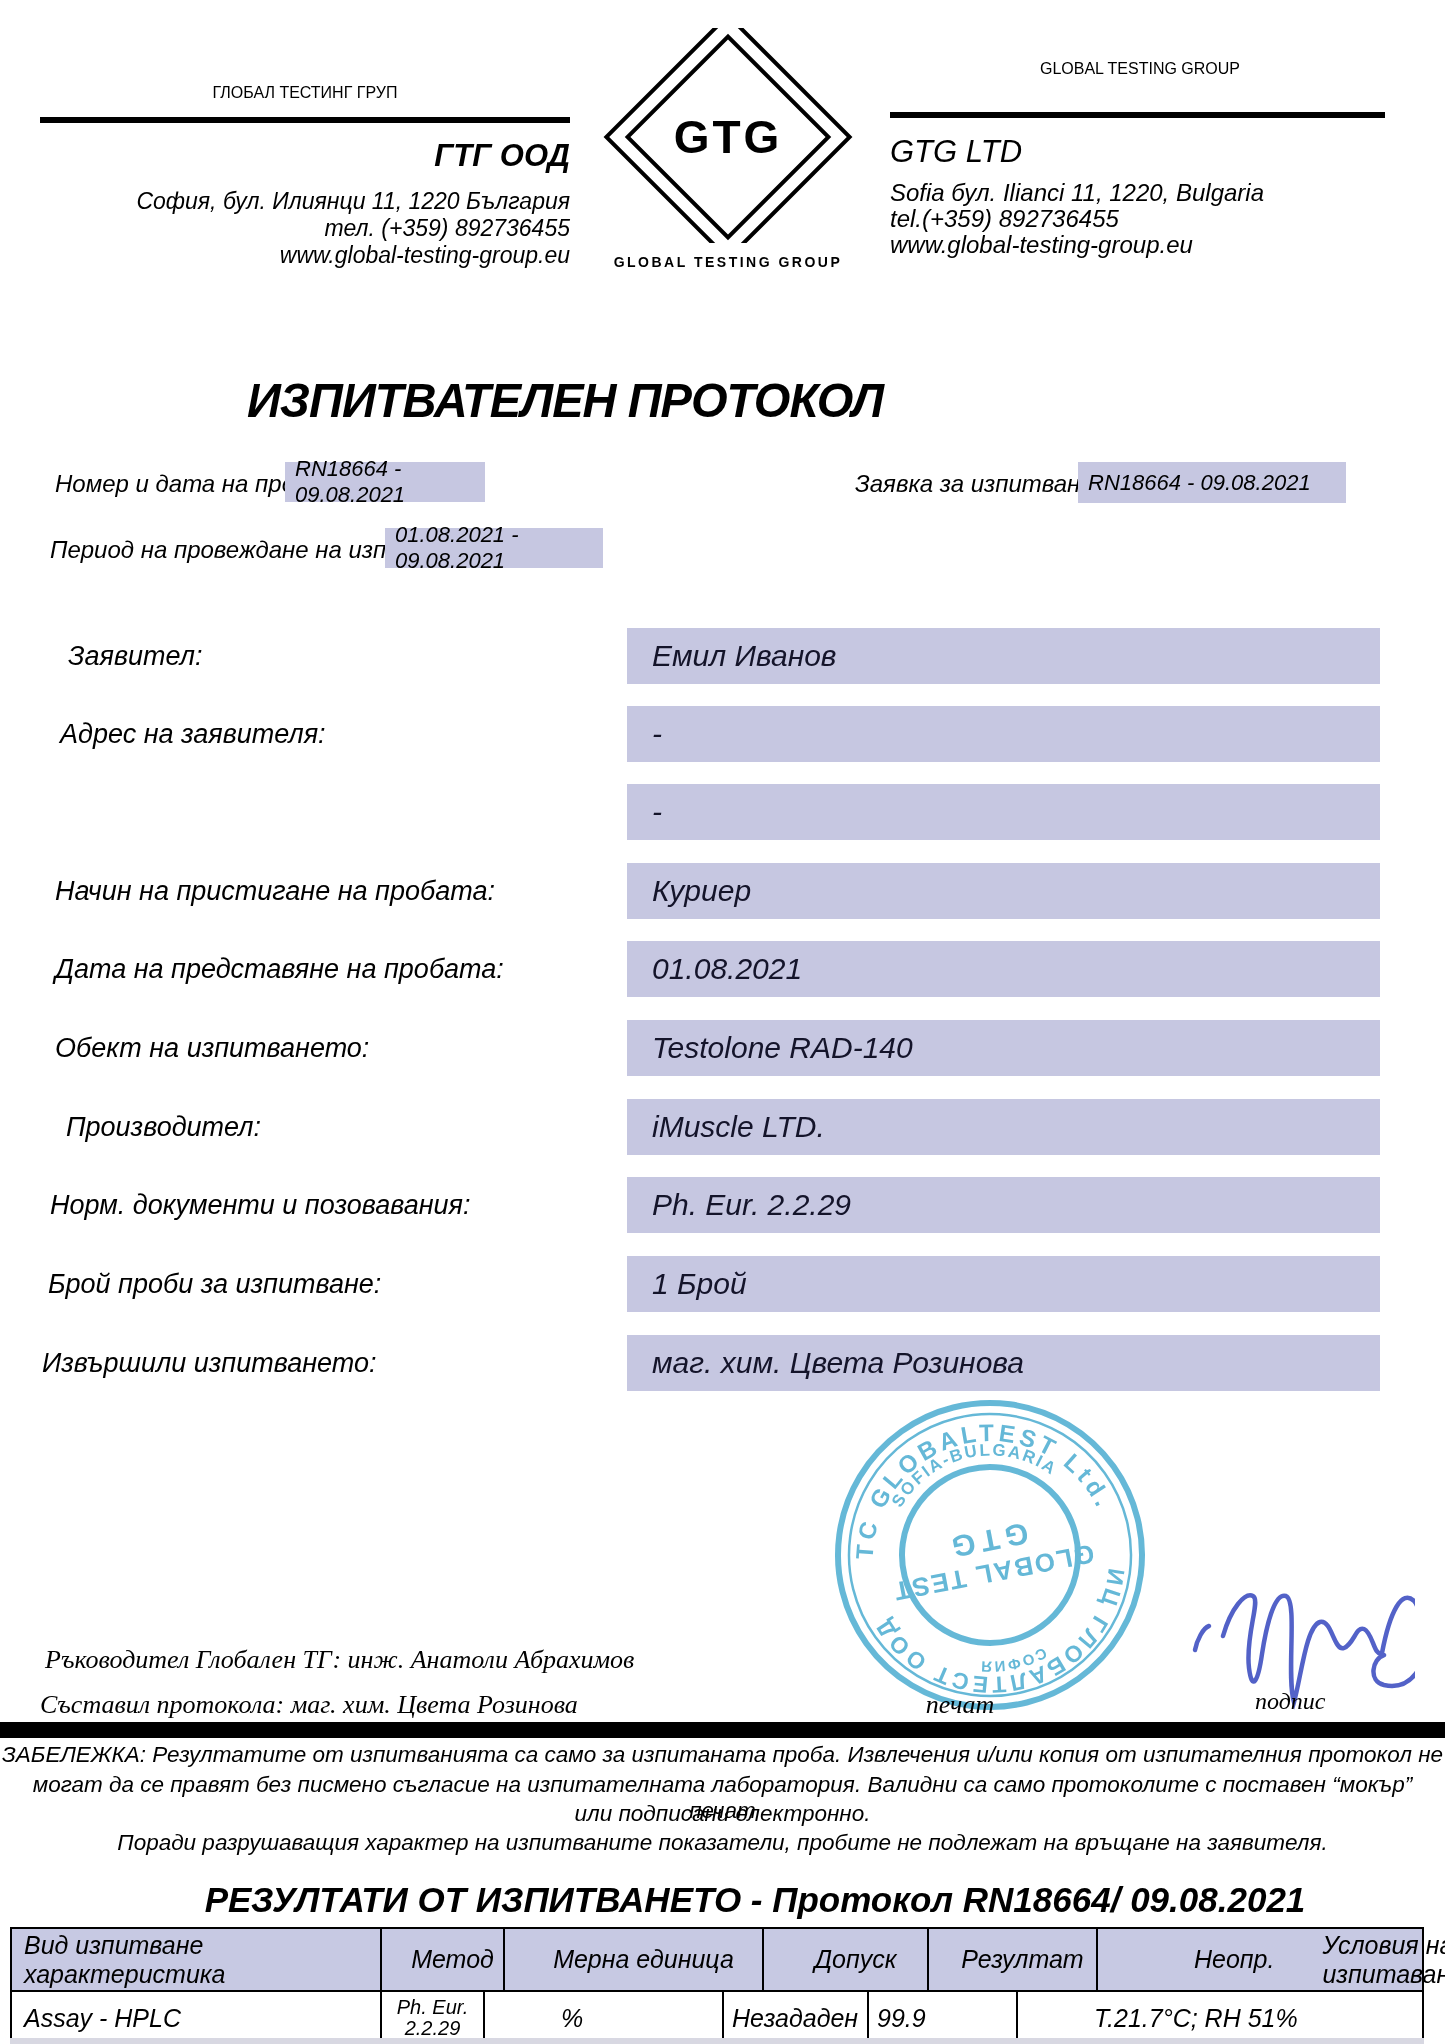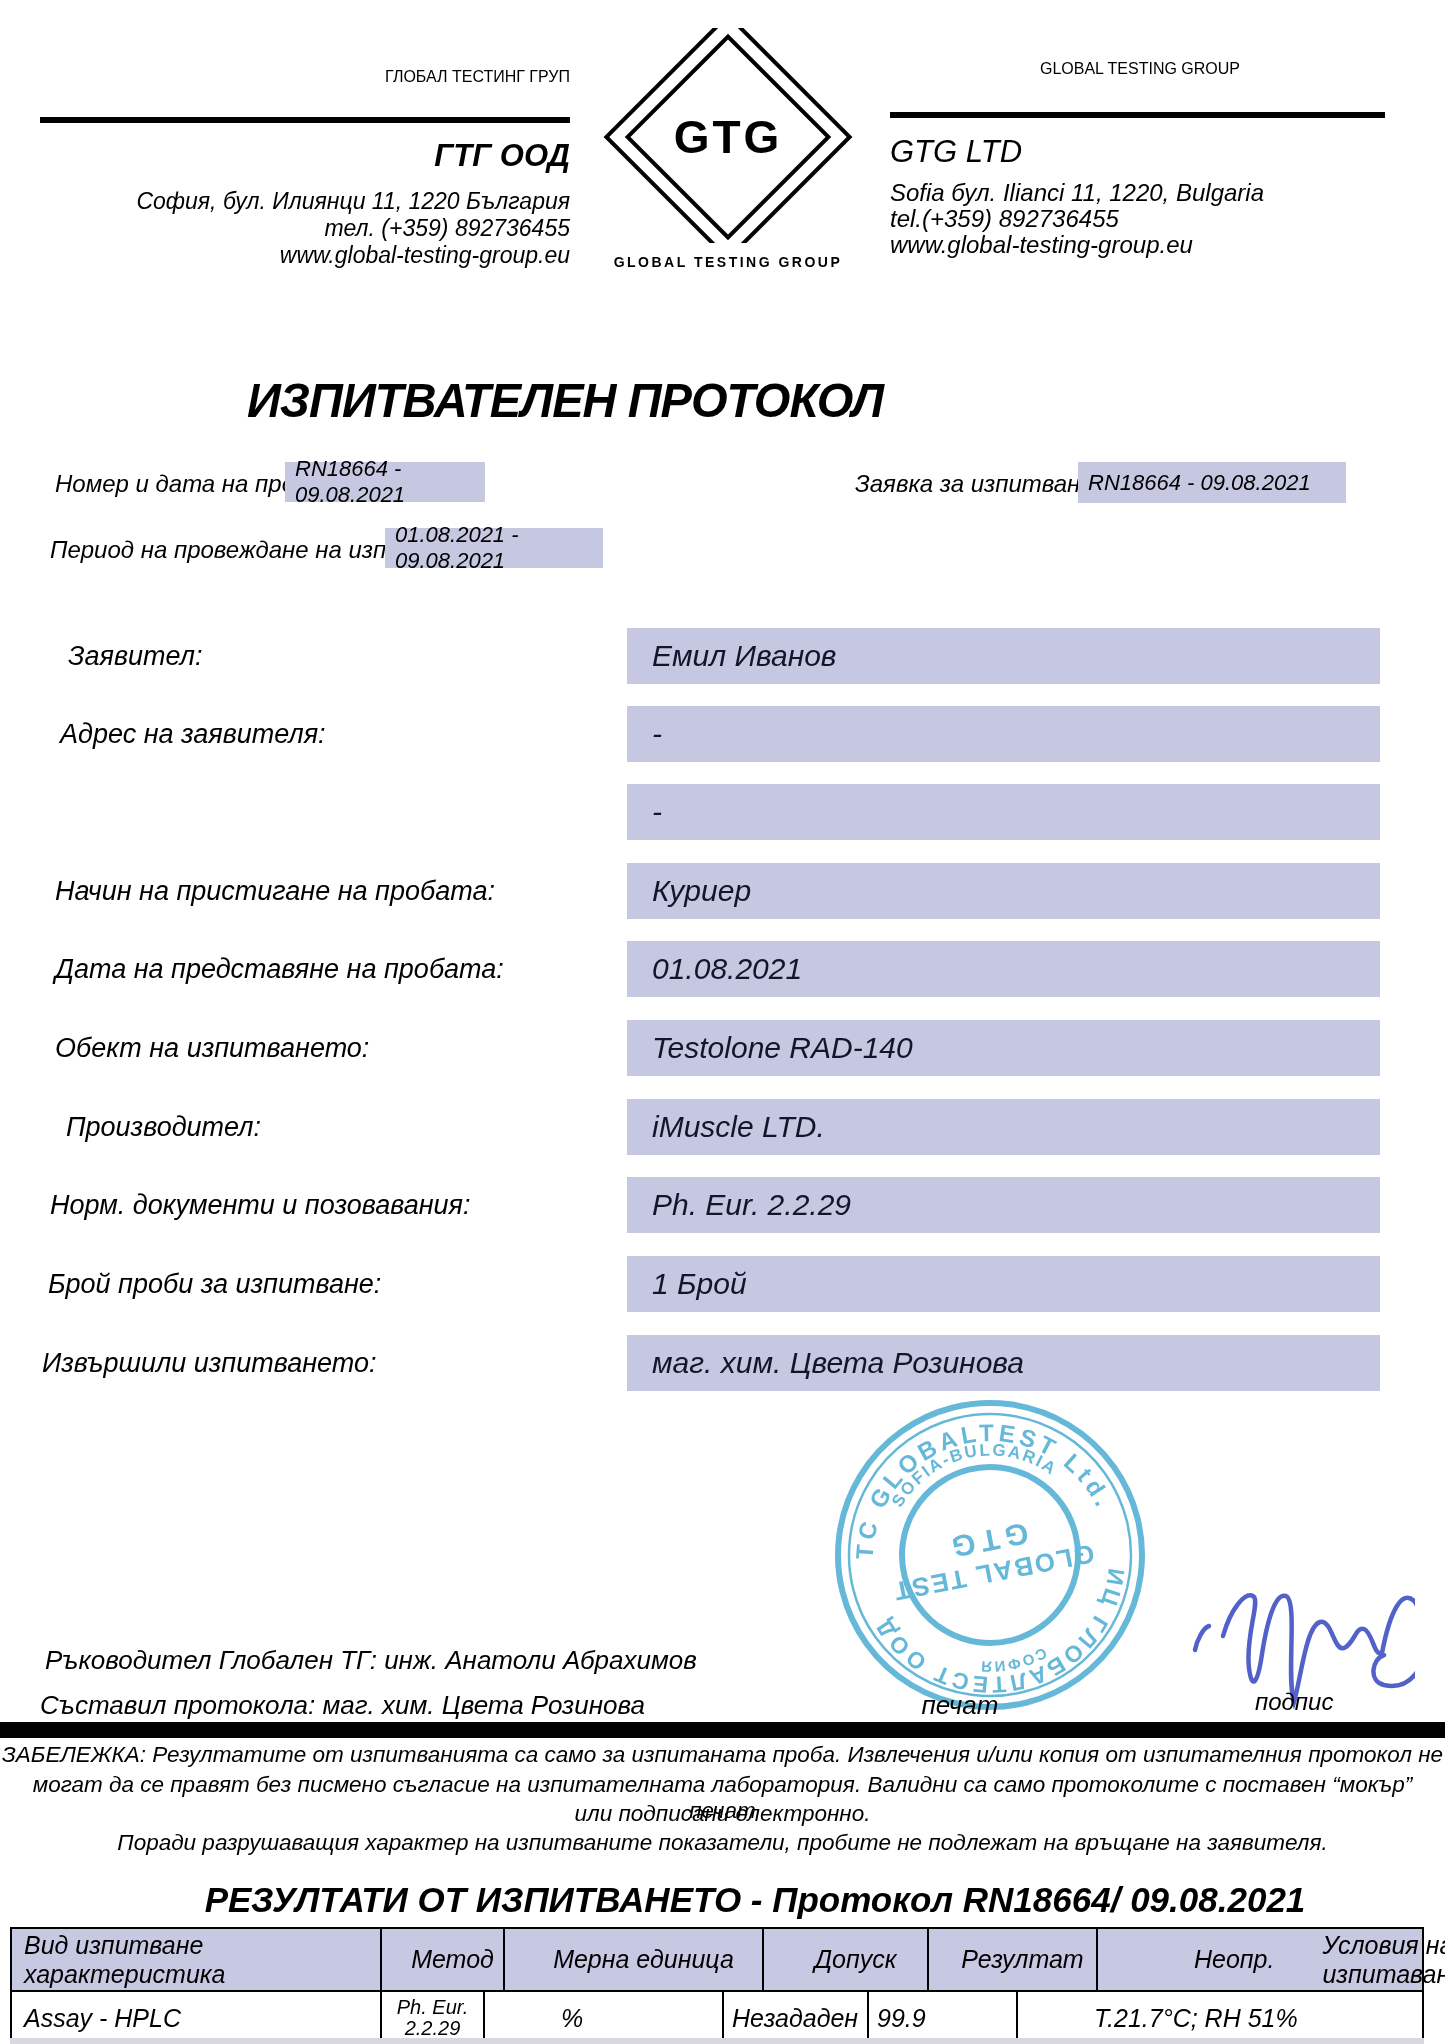--- a/index.html
+++ b/index.html
@@ -1,19 +1,19 @@
 <!DOCTYPE html>
 <html><head>
 <meta charset="utf-8">
 <style>
   html,body{margin:0;padding:0;background:#ffffff;}
   .page{position:relative;width:1445px;height:2044px;background:#fff;overflow:hidden;
         font-family:"Liberation Sans",sans-serif;color:#000;}
   
-  .hdr-left{position:absolute;left:40px;top:68px;width:530px;text-align:right;}
+  .hdr-left{position:absolute;left:40px;top:84px;width:530px;text-align:center;}
   .rule-left{position:absolute;left:40px;top:117px;width:530px;height:6px;background:#000;}
   .hdr-left-block{position:absolute;left:40px;top:138px;width:530px;text-align:right;}
   .hdr-left-block .co{font-size:31px;font-weight:bold;font-style:italic;margin-bottom:14px;}
   .hdr-left-block .adr{font-size:23px;font-style:italic;line-height:27px;}
   .logo-wrap{position:absolute;left:595px;top:28px;width:266px;text-align:center;}
   .logo-caption{position:absolute;left:595px;top:254px;width:266px;text-align:center;
                 font-size:14px;font-weight:bold;letter-spacing:2.5px;}
   .hdr-right{position:absolute;left:890px;top:60px;width:500px;text-align:center;}
   .rule-right{position:absolute;left:890px;top:112px;width:495px;height:6px;background:#000;}
   .hdr-right-block{position:absolute;left:890px;top:134px;width:520px;text-align:left;}
@@ -28,21 +28,21 @@
   .meta-box{position:absolute;background:#c6c7e1;display:flex;align-items:center;
             font-size:22px;font-style:italic;padding-left:10px;box-sizing:border-box;}
   
   .field-row{position:absolute;left:0;width:1445px;height:56px;}
   .flabel{position:absolute;left:55px;top:50%;transform:translateY(-50%);
           font-size:27px;font-style:italic;white-space:nowrap;}
   .fbox{position:absolute;left:627px;top:0;width:753px;height:56px;background:#c6c7e1;
         display:flex;align-items:center;}
   .fbox span{font-size:30px;font-style:italic;padding-left:25px;color:#14142a;}
   
-  .signoff{position:absolute;font-size:26px;font-style:italic;white-space:nowrap;}
+  .signoff{position:absolute;font-size:26px;font-style:italic;white-space:nowrap;font-family:Liberation Serif, serif;}
   .black-bar{position:absolute;left:0;top:1722px;width:1445px;height:16px;background:#000;}
   
   .note-line{position:absolute;left:0;width:1445px;text-align:center;
              font-size:22.5px;font-style:italic;}
   
   .results-heading{position:absolute;left:60px;top:1880px;width:1390px;text-align:center;
                    font-size:35px;font-weight:bold;font-style:italic;}
   .rtable{position:absolute;left:10px;top:1927px;width:1414px;border:2px solid #000;box-sizing:border-box;}
   .trow{display:grid;grid-template-columns:370px 103px 239px 145px 149px 404px;}
   .trow.head{background:#c7c9e3;height:61px;border-bottom:2px solid #000;gap:20px;}

